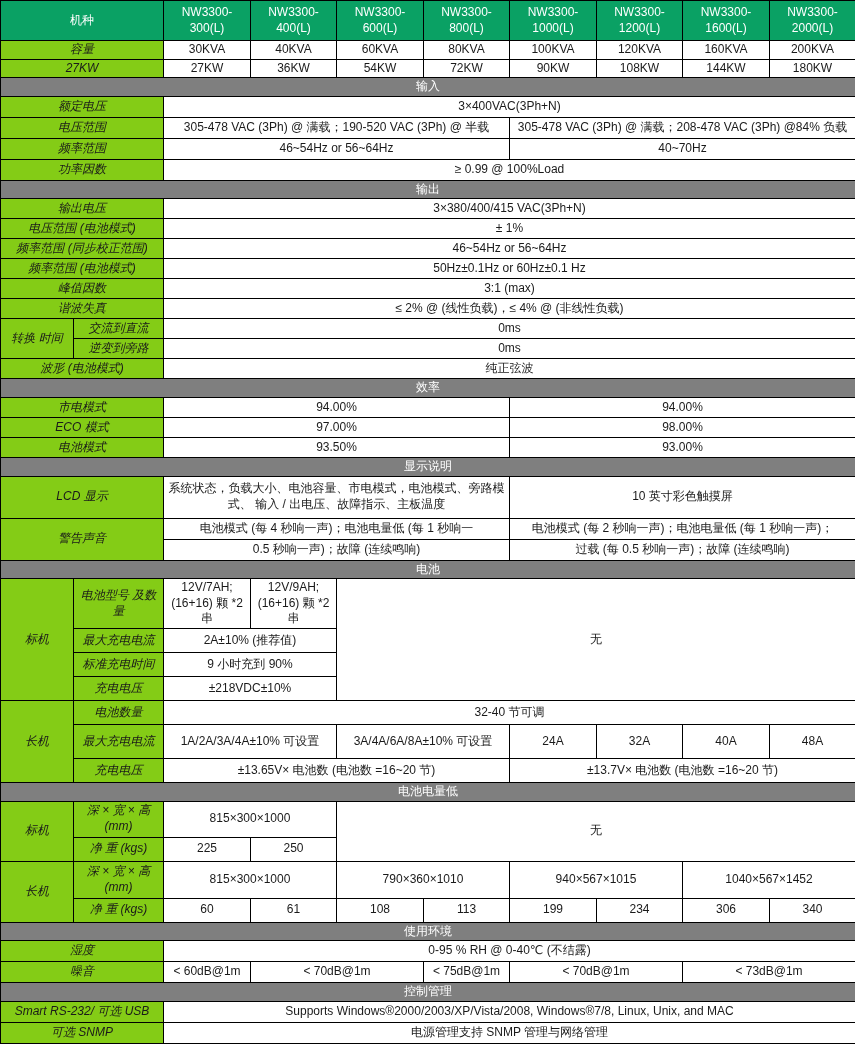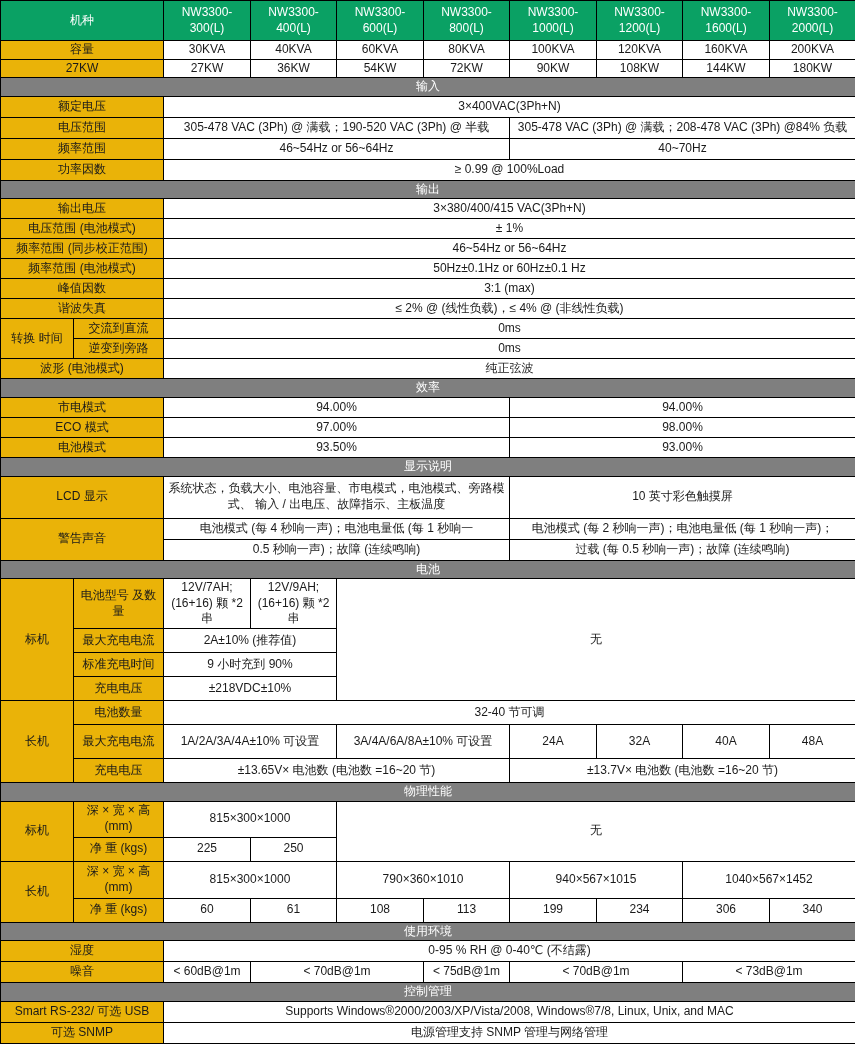--- a/index.html
+++ b/index.html
@@ -36,21 +36,21 @@
     background:var(--header_green);
     color:var(--header_text);
     font-size:12.5px;
   }
   td.bar{
     background:var(--section_gray);
     color:var(--header_text);
     font-size:12.5px;
     padding:0 3px;
   }
-  td.label{background:#eab308;}
+  td.label{background:#84cc16;font-style:italic;}
 </style>
 </head>
 <body>
 
 <div class="sheet">
   <table class="spec">
     <colgroup>
         <col style="width: 73px;">
         <col style="width: 90px;">
         <col style="width: 87px;">
@@ -227,21 +227,21 @@
           <td>32A</td>
           <td>40A</td>
           <td>48A</td>
         </tr>
         <tr style="height: 24px;">
           <td class="label">充电电压</td>
           <td colspan="4">±13.65V× 电池数 (电池数 =16~20 节)</td>
           <td colspan="4">±13.7V× 电池数 (电池数 =16~20 节)</td>
         </tr>
         <tr style="height: 16px;">
-          <td colspan="10" class="bar">物理性能</td>
+          <td colspan="10" class="bar">电池电量低</td>
         </tr>
         <tr style="height: 36px;">
           <td rowspan="2" class="label">标机</td>
           <td class="label">深 × 宽 × 高 (mm)</td>
           <td colspan="2">815×300×1000</td>
           <td colspan="6" rowspan="2">无</td>
         </tr>
         <tr style="height: 24px;">
           <td class="label">净 重 (kgs)</td>
           <td>225</td>

